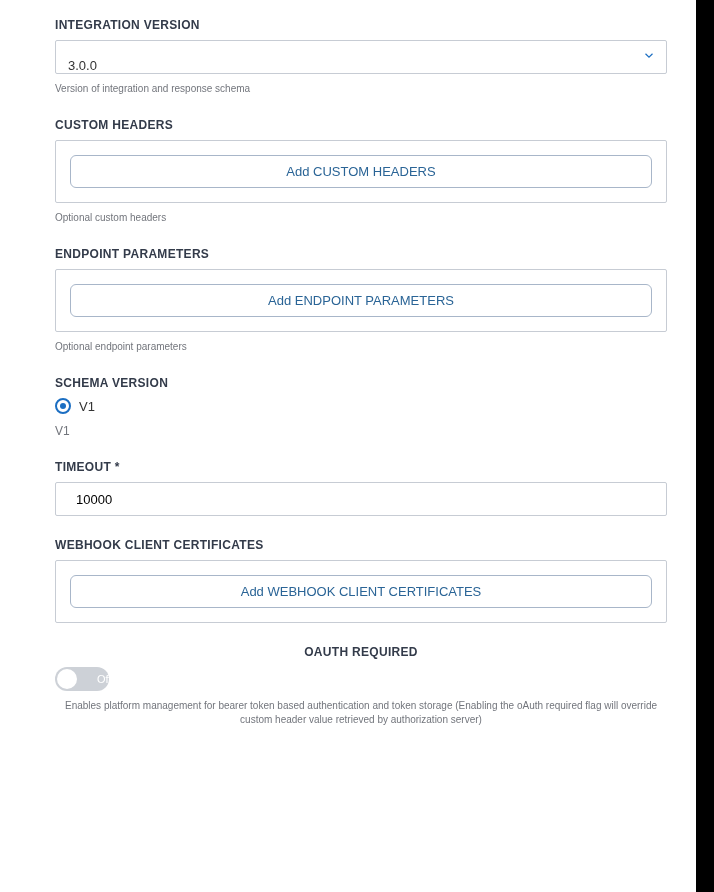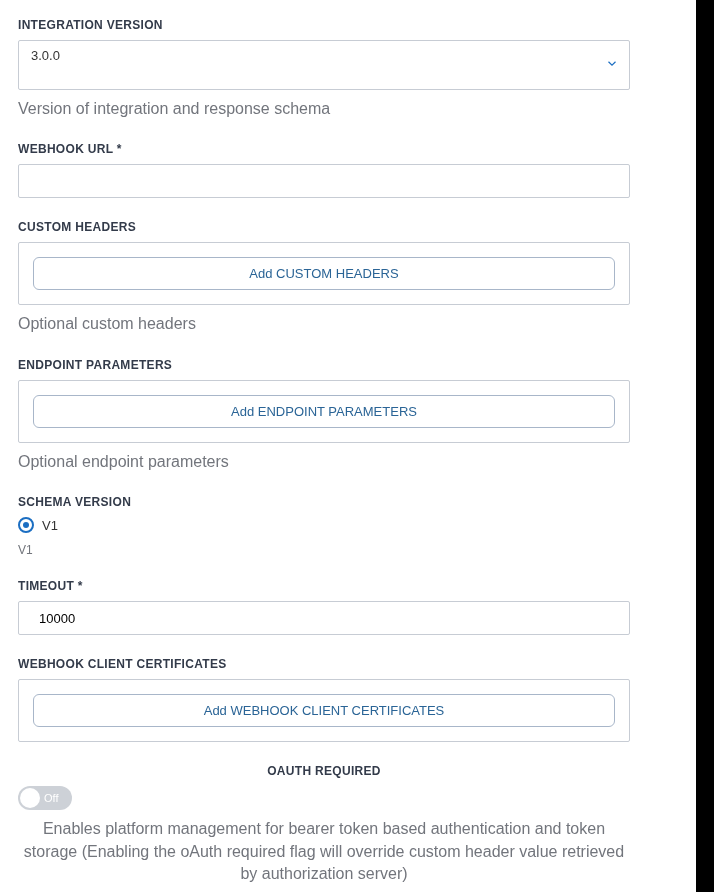--- a/index.html
+++ b/index.html
@@ -15,44 +15,45 @@
   .right-border {
     position: absolute;
     top: 0;
     right: 0;
     width: 18px;
     height: 100%;
     background: #000;
   }
   .content {
     width: 612px;
+    margin-left: 37px;
   }
   .field { margin-bottom: 22px; }
   .label {
     font-size: 12px;
     font-weight: 600;
     color: #333b4a;
     letter-spacing: 0.3px;
     margin-bottom: 8px;
     text-transform: uppercase;
   }
   .help {
-    font-size: 16px;
+    font-size: 10px;
     color: #72757c;
     margin-top: 8px;
     line-height: 1.4;
   }
   .select-box {
     position: relative;
     border: 1px solid #c7ccd4;
     border-radius: 2px;
-    height: 50px;
-    display: flex;
-    align-items: flex-start;
-    padding: 7px 12px;
+    height: 34px;
+    display: flex;
+    align-items: flex-end;
+    padding: 0 12px;
     font-size: 13px;
     color: #333;
     background: #fff;
     cursor: pointer;
   }
   .chevron {
     position: absolute;
     right: 10px;
     top: 50%;
     transform: translateY(-50%);
@@ -127,21 +128,21 @@
     width: 20px;
     height: 20px;
     background: #fff;
     border-radius: 50%;
     position: absolute;
     left: 2px;
     top: 2px;
   }
   .toggle-label {
     position: absolute;
-    left: 26px;
+    left: 42px;
     font-size: 11px;
     color: #fff;
     font-weight: 400;
   }
 </style>
 </head>
 <body>
 
 <div class="content">
 
@@ -151,24 +152,20 @@
       <span>3.0.0</span>
       <span class="chevron">
         <svg width="14" height="14" viewBox="0 0 24 24" fill="none" stroke="#1b6ec2" stroke-width="2">
             <polyline points="6 9 12 15 18 9"></polyline>
           </svg>
       </span>
     </div>
     <div class="help">Version of integration and response schema</div>
   </div>
 
-  <div class="field">
-    <div class="label">WEBHOOK URL *</div>
-    <input type="text" class="text-input" value="" style="">
-  </div>
 
   <div class="field">
     <div class="label">CUSTOM HEADERS</div>
     <div class="panel">
       <button class="add-btn">Add CUSTOM HEADERS</button>
     </div>
     <div class="help">Optional custom headers</div>
   </div>
 
   <div class="field">

